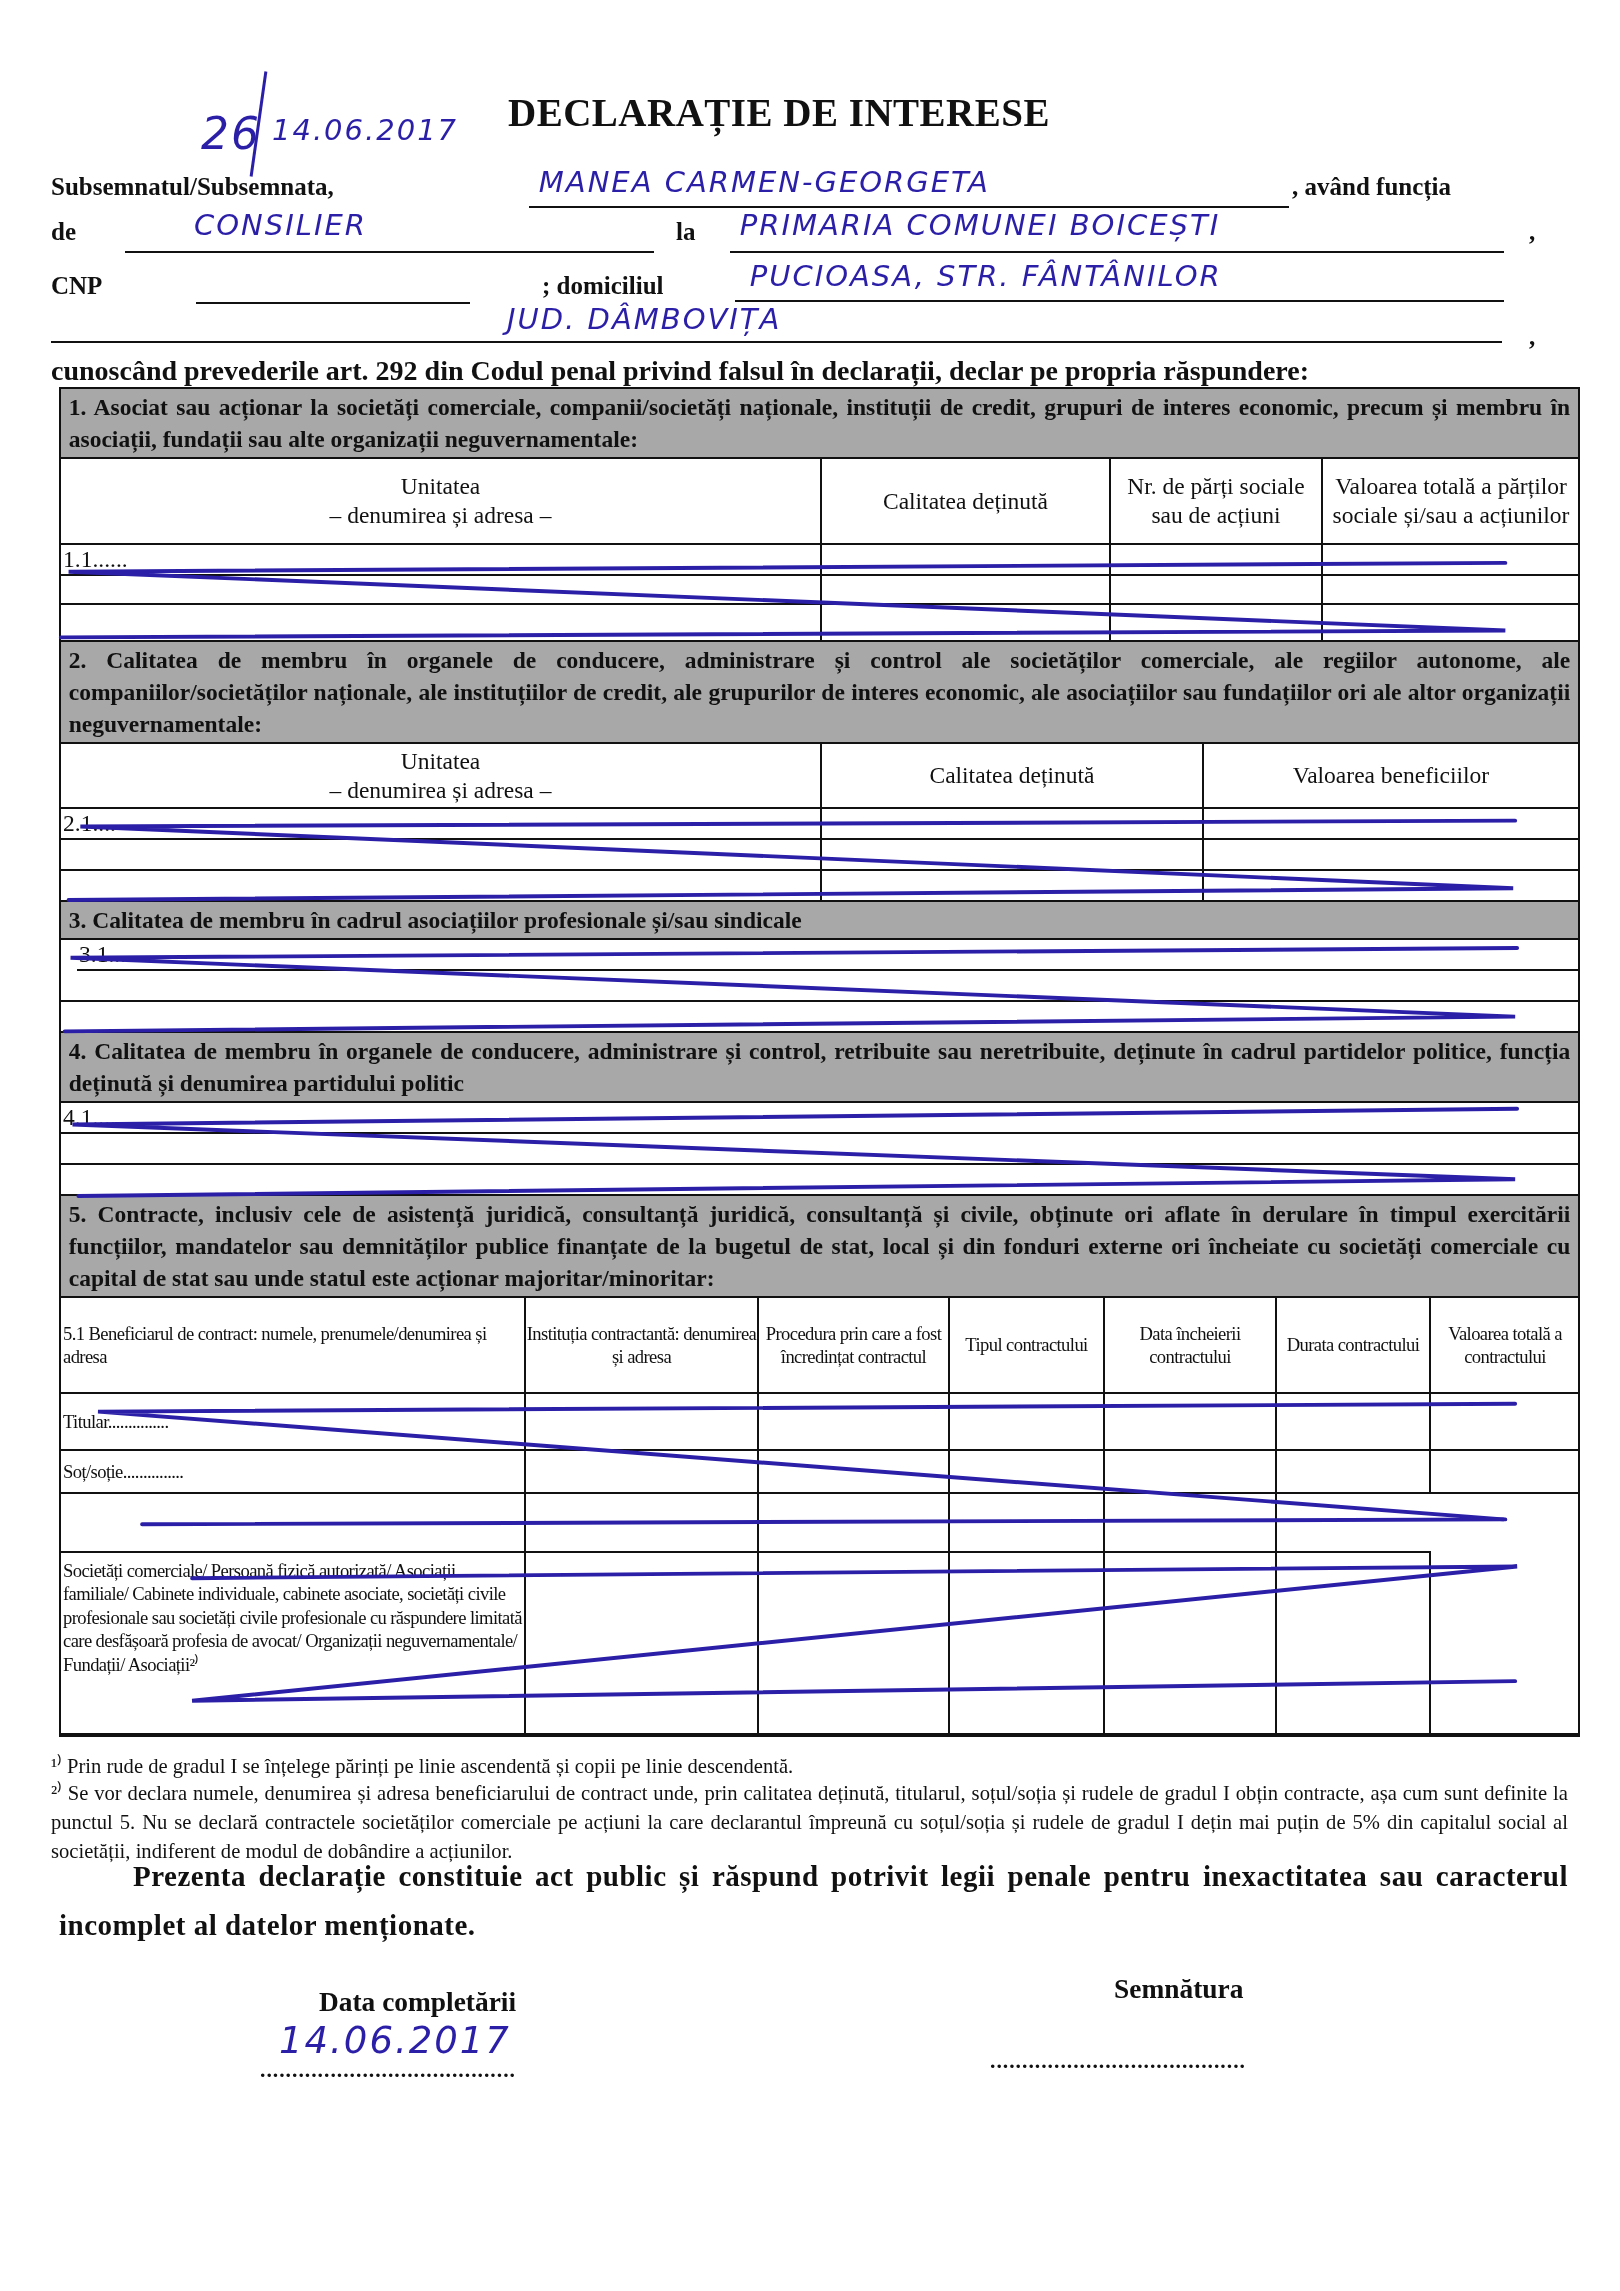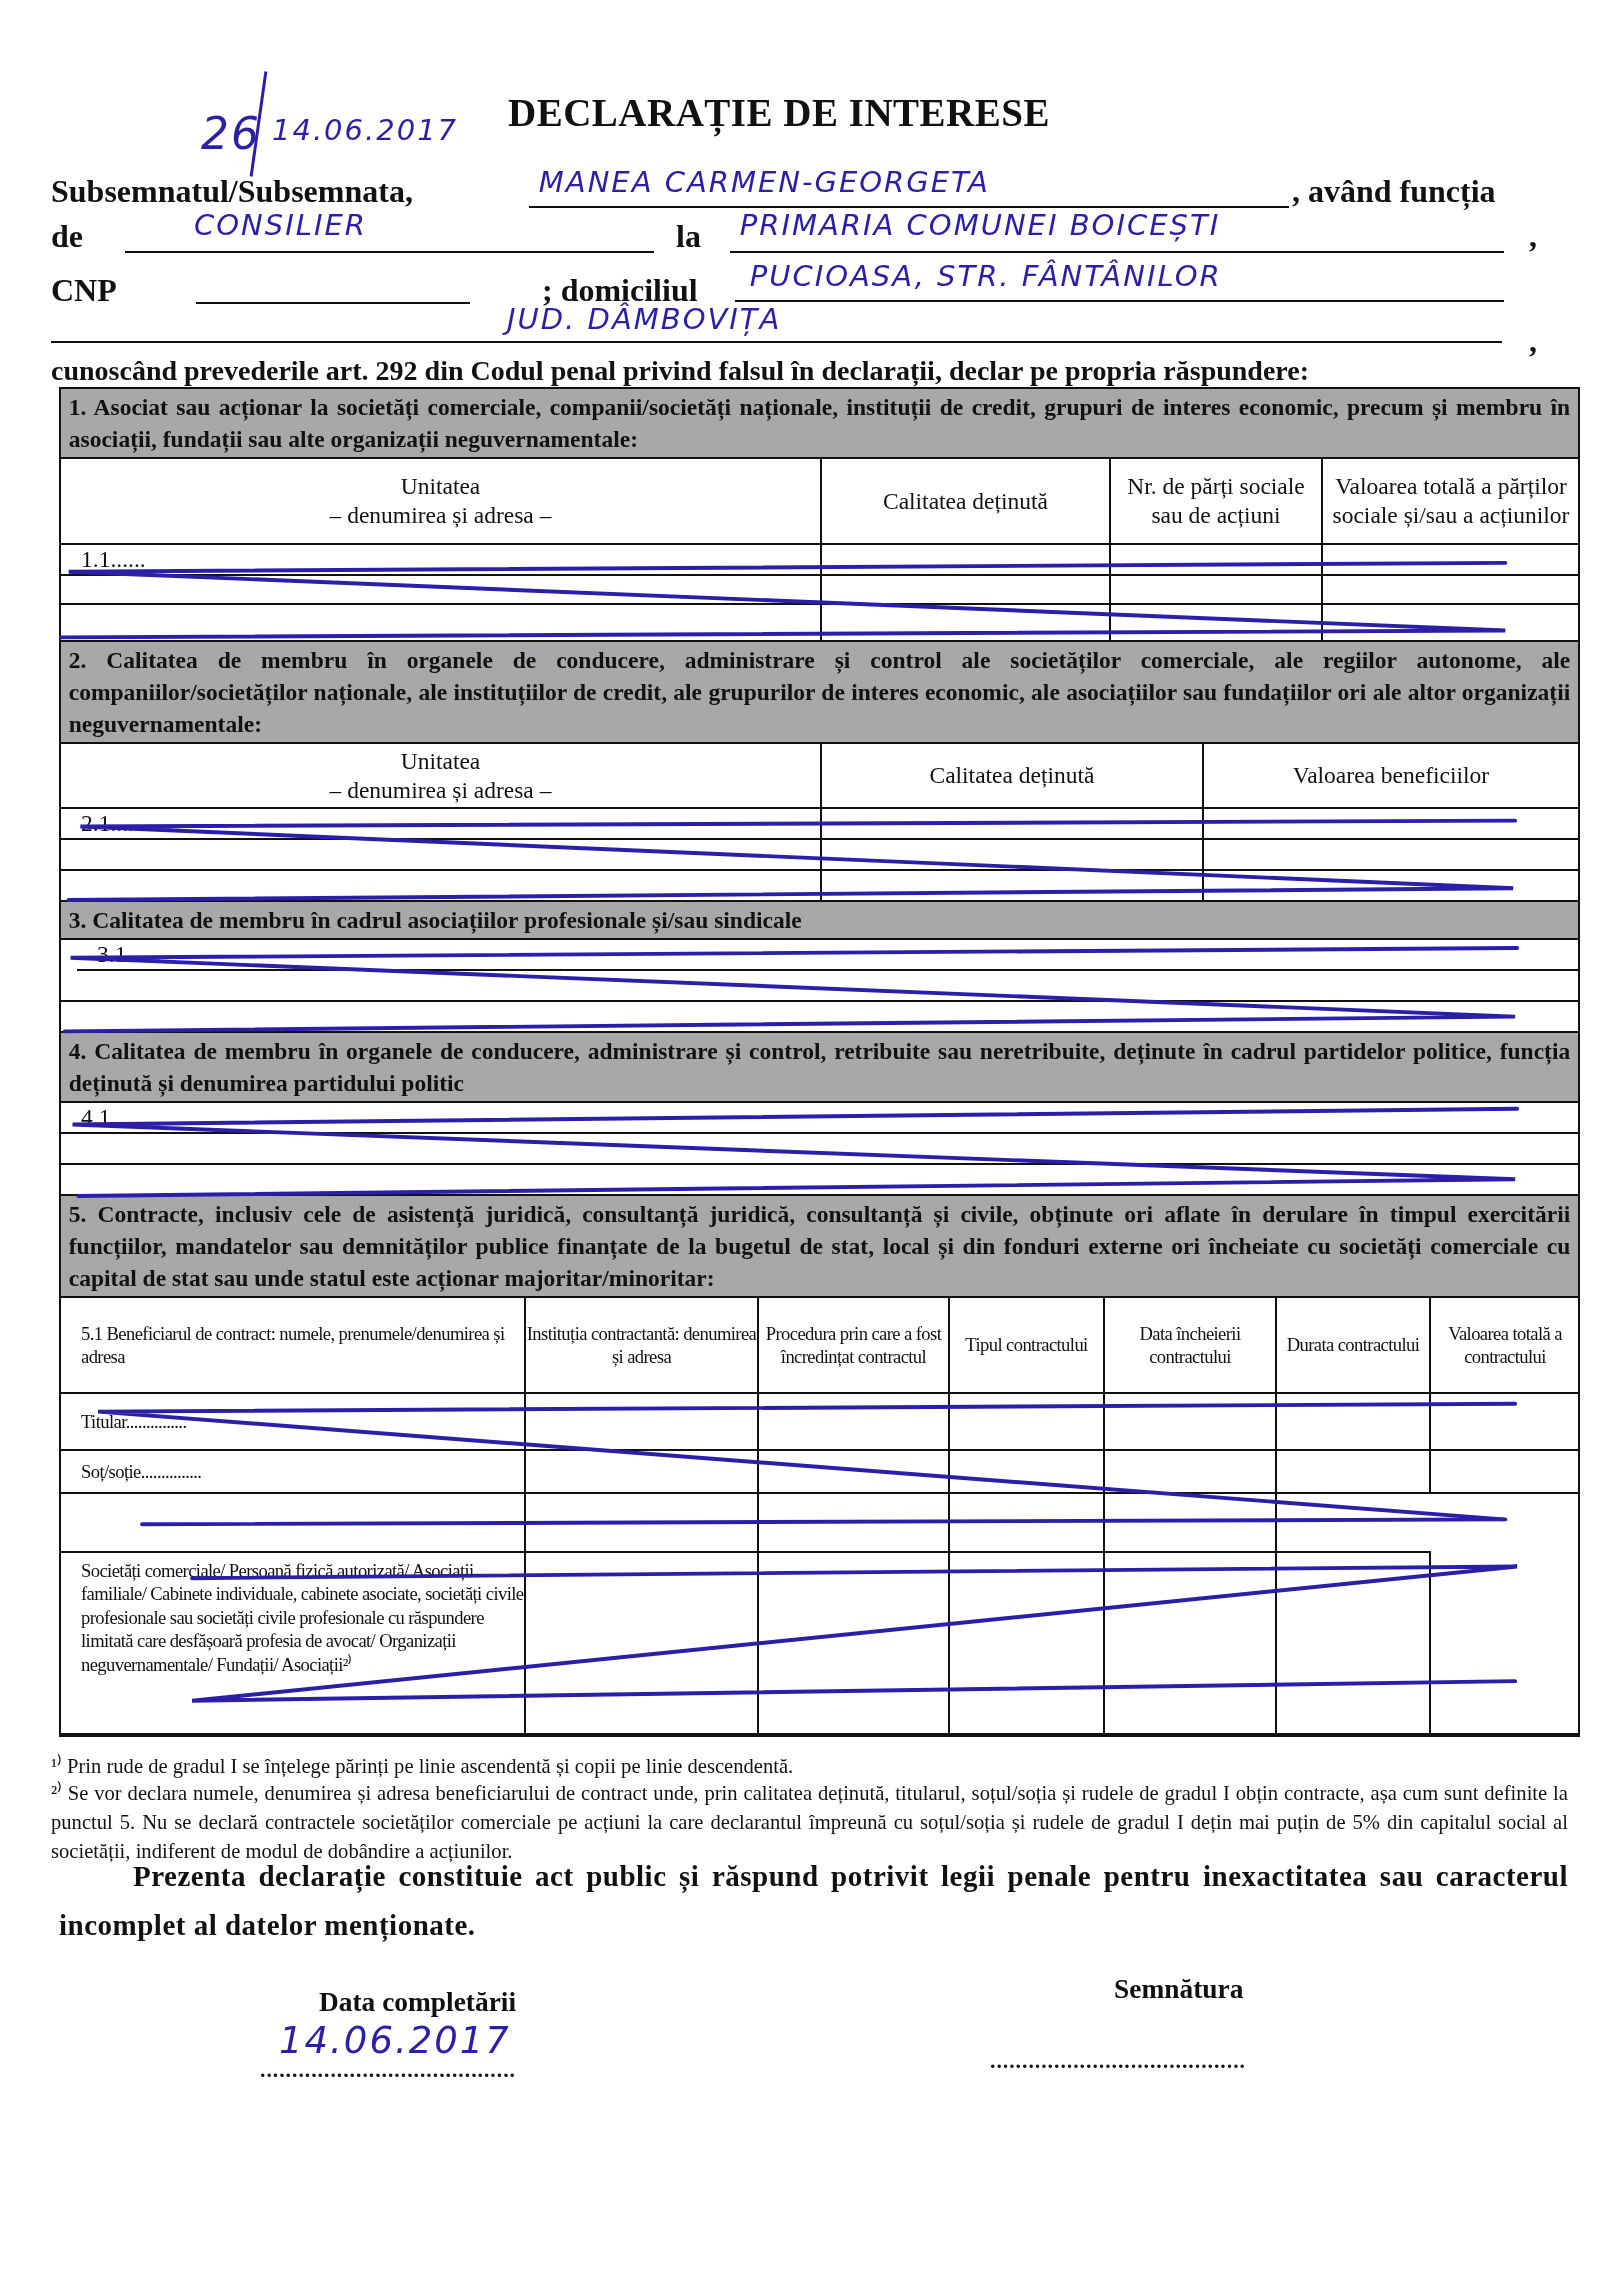--- a/index.html
+++ b/index.html
@@ -3,32 +3,32 @@
 <meta charset="utf-8">
 <style>
   html, body { margin:0; padding:0; background:#fff; }
   body { width:1620px; height:2292px; position:relative; overflow:hidden;
          font-family:"Liberation Serif", serif; color:#111; }
   .abs { position:absolute; }
   .hw { font-family:"DejaVu Sans", sans-serif; color:#2b1fa8; font-style:italic; letter-spacing:2px; }
   .title { left:508px; top:90px; font-size:39px; font-weight:bold; letter-spacing:0.5px; }
   .regno { left:201px; top:108px; font-size:44px; }
   .regbar { left:257px; top:71px; width:2.9px; height:106px; background:#2b1fa8; transform:rotate(8deg); }
-  .lbl { font-size:32px; font-weight:bold; }
+  .lbl { font-size:25px; font-weight:bold; }
   .uline { border-bottom:2px solid #111; }
   .field { font-size:29px; }
   
   .tbl { left:59px; width:1517px; border:2px solid #111; }
   .sec { background:#a8a8a8; font-weight:bold; font-size:23.5px; line-height:32px; padding:2px 7.8px; border-bottom:2px solid #111;
          text-align:justify; }
   .cell { border-right:2px solid #111; border-bottom:2px solid #111; font-size:23.5px; text-align:center;
           display:flex; align-items:center; justify-content:center; line-height:29px; }
   .cell:last-child { border-right:none; }
   .row { display:grid; }
-  .rowlbl { text-align:left; justify-content:flex-start; padding-left:20px; }
+  .rowlbl { text-align:left; justify-content:flex-start; padding-left:2px; }
   .small { font-size:18.6px; line-height:23.5px; letter-spacing:-0.6px; }
   svg.strike { position:absolute; left:0; top:0; pointer-events:none; }
   .foot { font-size:20.6px; line-height:29px; }
   .decl { font-size:29px; font-weight:bold; line-height:49px; letter-spacing:0.5px; }
   .sigl { font-size:27.4px; font-weight:bold; }
   .dots { font-size:21.6px; letter-spacing:1px; font-weight:bold; }
 </style>
 </head>
 <body>
 

